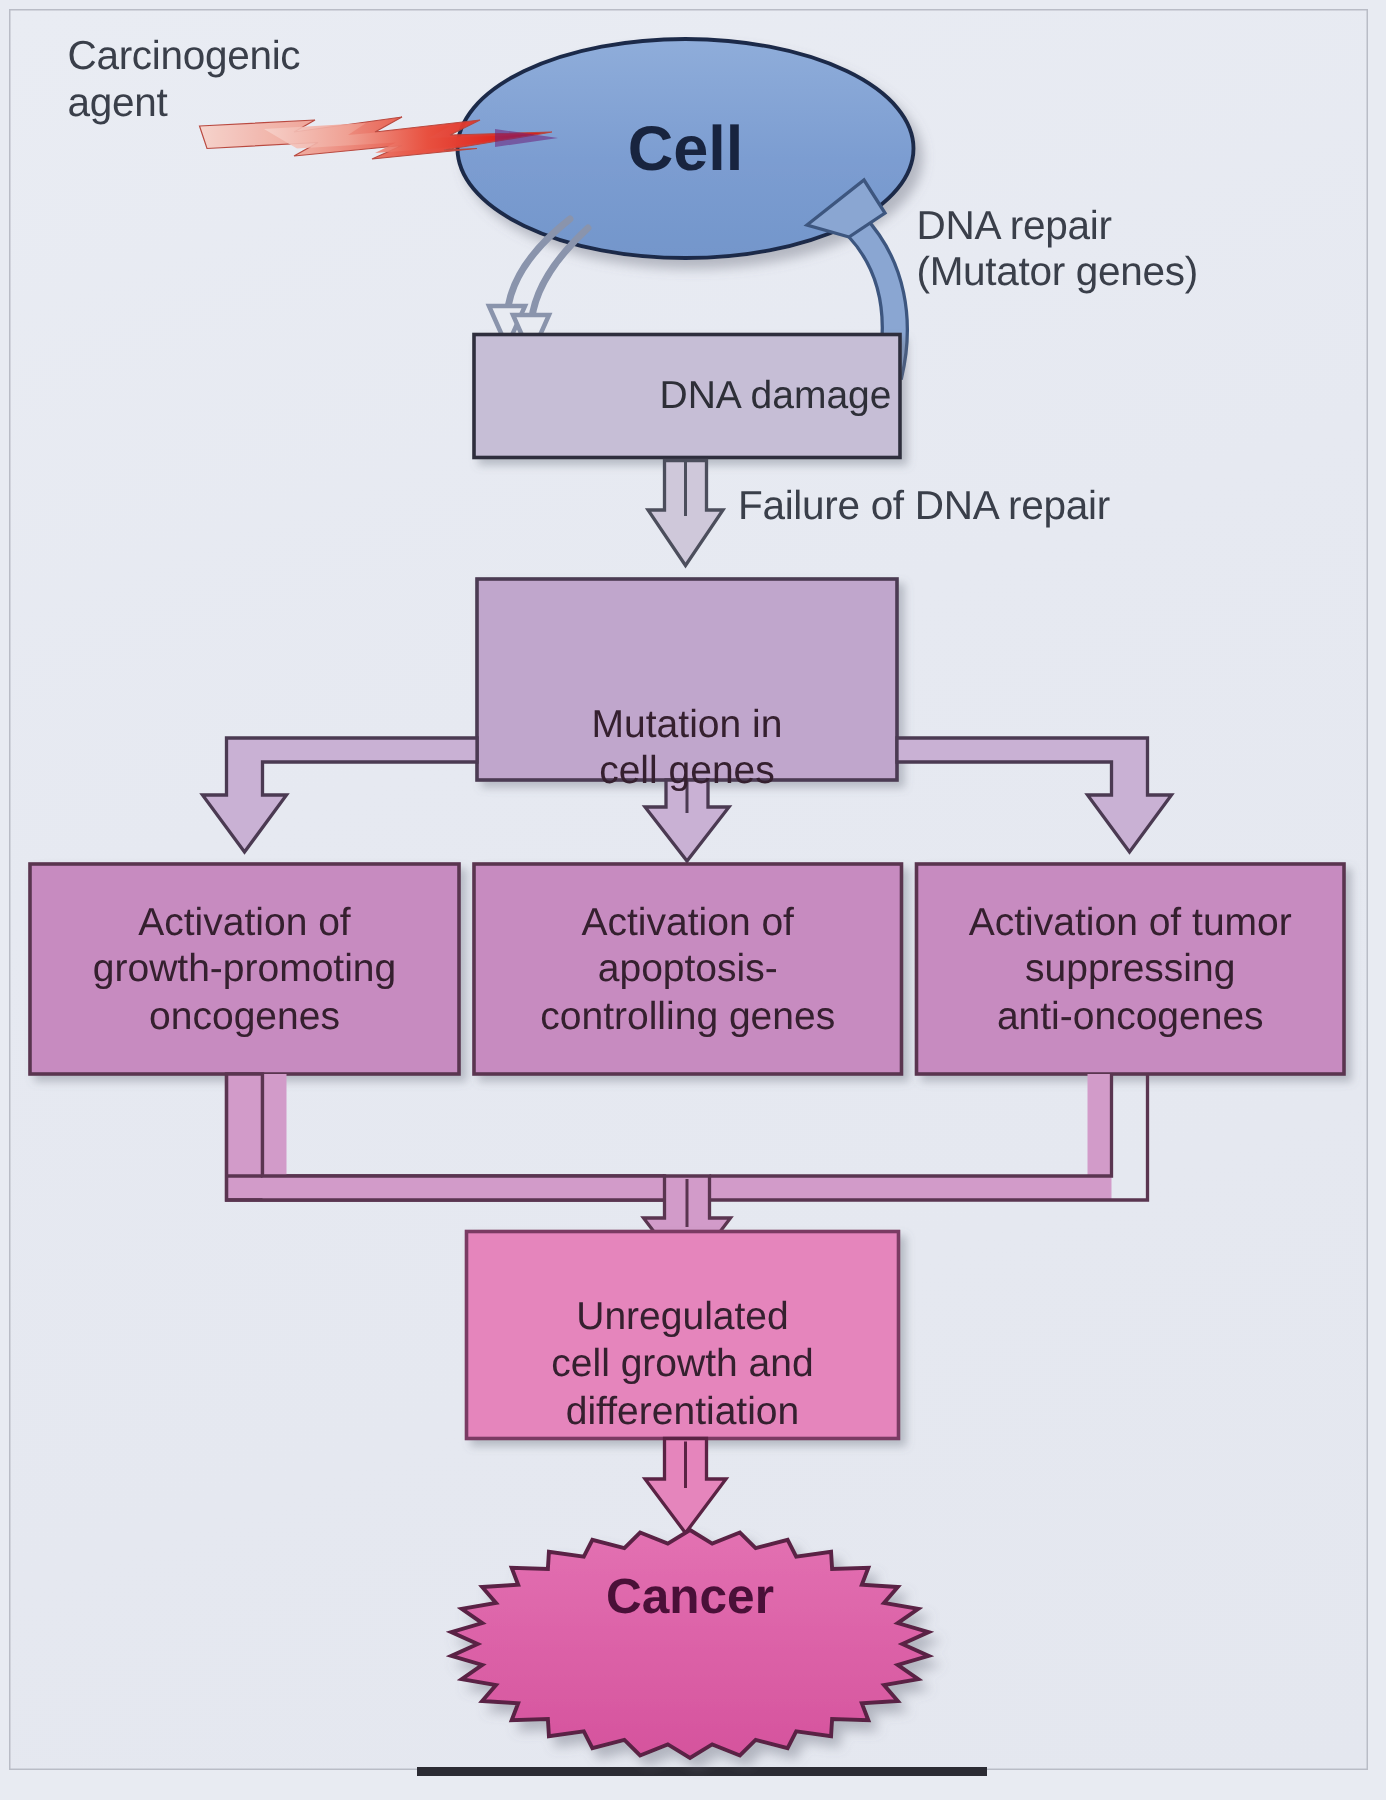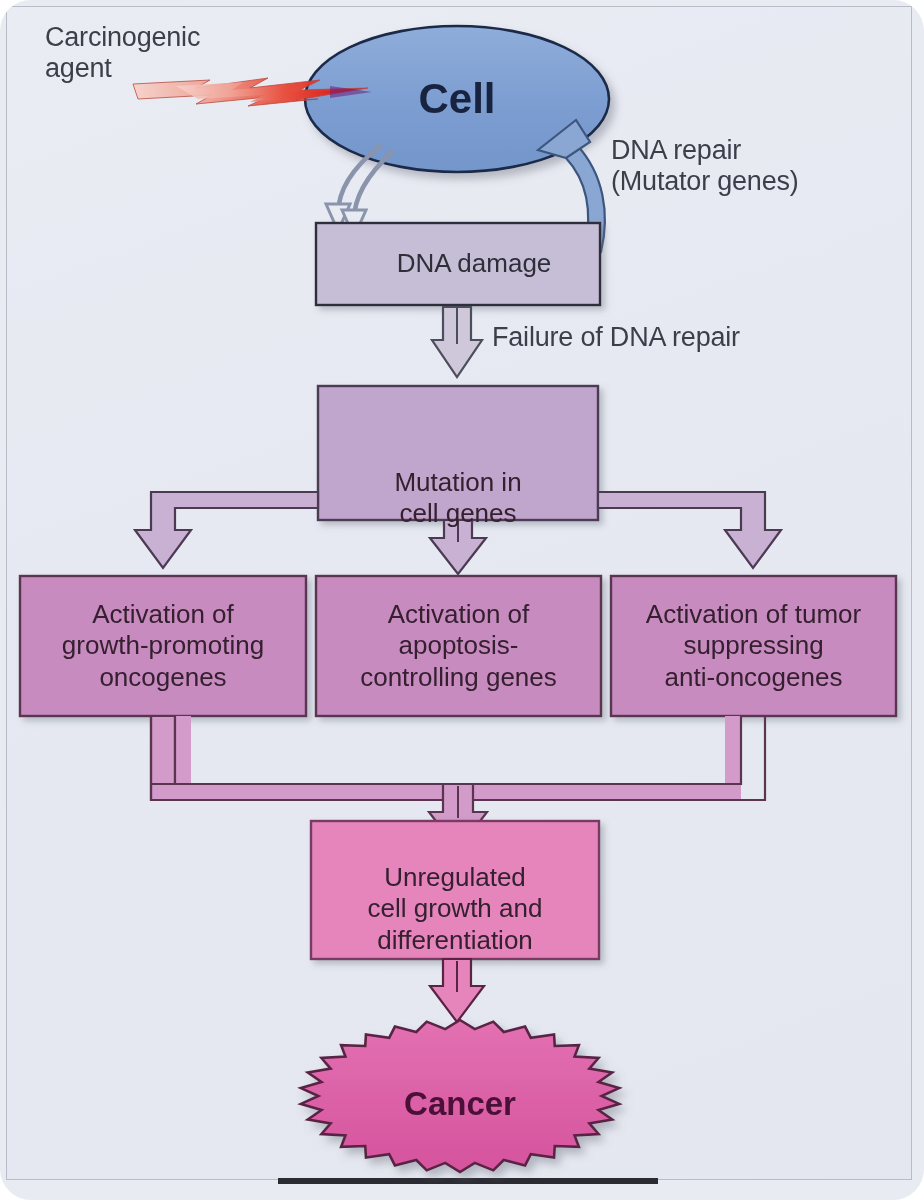--- a/index.html
+++ b/index.html
@@ -10,21 +10,20 @@
   }
   body {
     font-family: "Liberation Sans", sans-serif;
   }
   #diagram-root {
     position: relative;
     width: 924px;
     height: 1200px;
     background: #e8ebf2;
     overflow: hidden;
-    border-radius: 31px;
   }
   
   #figure-frame {
     position: absolute;
     left: 6px;
     top: 6px;
     width: 906px;
     height: 1174px;
     border: 1px solid #b9bcc6;
     background: linear-gradient(160deg, #e9ecf3 0%, #e6e9f1 40%, #e4e7ef 100%);
@@ -67,37 +66,37 @@
     display: flex;
     align-items: center;
     justify-content: center;
     text-align: center;
     color: #35202f;
     font-size: 26px;
     line-height: 1.2;
     white-space: pre-line;
     pointer-events: none;
   }
-  #text-dna-damage  { left: 316px; top: 223px; width: 316px; height: 82px; color:#2e2f38; }
+  #text-dna-damage  { left: 316px; top: 223px; width: 316px; height: 82px; color:#2e2f38;padding-left:43px; }
   #text-mutation    { left: 318px; top: 386px; width: 280px; height: 134px; margin-top: 45px; }
   #text-oncogenes   { left: 20px;  top: 576px; width: 286px; height: 140px; }
   #text-apoptosis   { left: 316px; top: 576px; width: 285px; height: 140px; }
   #text-antioncogen { left: 611px; top: 576px; width: 285px; height: 140px; }
   #text-unregulated { left: 311px; top: 821px; width: 288px; height: 176px; }
 
   #text-cell {
     position: absolute;
     left: 305px; top: 26px; width: 304px; height: 146px;
     display: flex; align-items: center; justify-content: center;
     font-size: 42px; font-weight: bold; color: #18243f;
     pointer-events: none;
   }
   #text-cancer {
     position: absolute;
-    left: 300px; top: 1028px; width: 320px; height: 152px;
+    left: 300px; top: 988px; width: 320px; height: 152px;
     display: flex; align-items: center; justify-content: center;
     font-size: 33px; font-weight: bold; color: #4a1038;
     pointer-events: none;
   }
 </style>
 </head>
 <body>
 
 <div id="diagram-root">
   <div id="figure-frame"></div>

